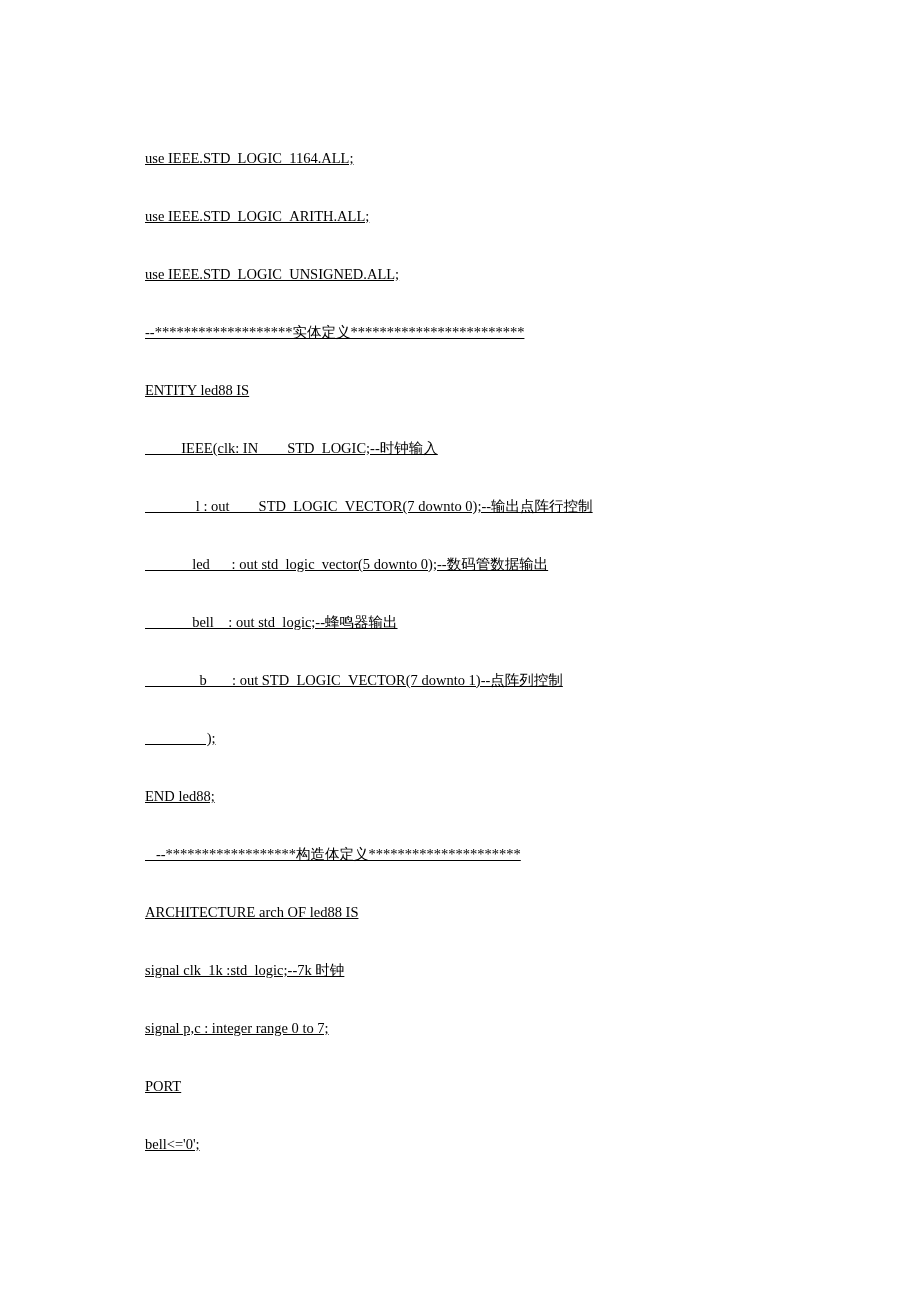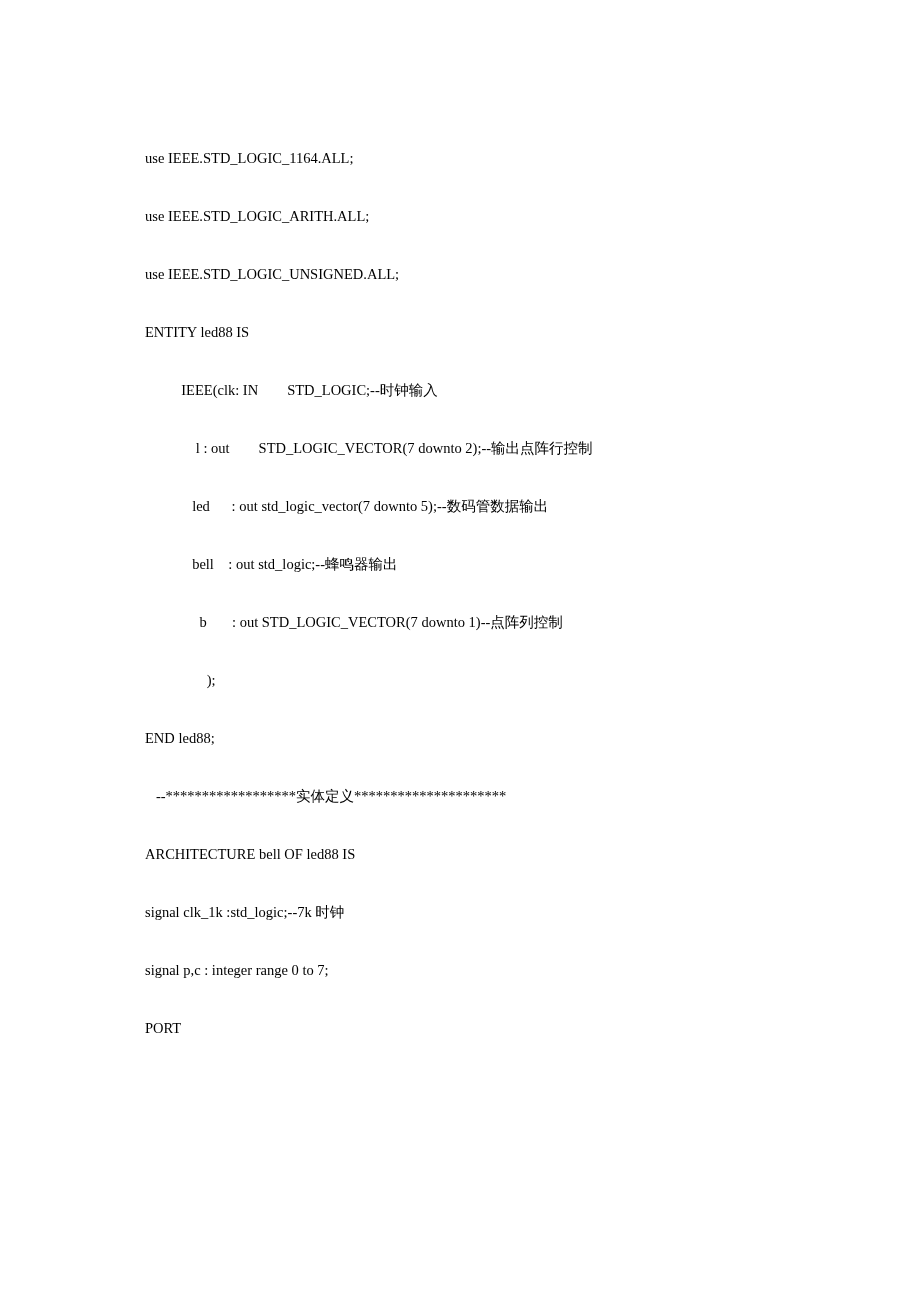--- a/index.html
+++ b/index.html
@@ -13,42 +13,45 @@
   }
   .page {
     width: 920px;
     min-height: 1302px;
     box-sizing: border-box;
     padding: 115px 145px 120px 145px;
     white-space: pre;
   }
   .code-line {
     display: block;
+    text-decoration: underline;
   }
 </style>
 </head>
 <body>
 
 <div class="page">
 <span class="code-line">use IEEE.STD_LOGIC_1164.ALL;</span>
 <span class="code-line">use IEEE.STD_LOGIC_ARITH.ALL;</span>
 <span class="code-line">use IEEE.STD_LOGIC_UNSIGNED.ALL;</span>
+<span class="code-line">--*******************实体定义************************</span>
 <span class="code-line">ENTITY led88 IS</span>
 <span class="code-line">          IEEE(clk: IN        STD_LOGIC;--时钟输入</span>
-<span class="code-line">              l : out        STD_LOGIC_VECTOR(7 downto 2);--输出点阵行控制</span>
-<span class="code-line">             led      : out std_logic_vector(7 downto 5);--数码管数据输出</span>
+<span class="code-line">              l : out        STD_LOGIC_VECTOR(7 downto 0);--输出点阵行控制</span>
+<span class="code-line">             led      : out std_logic_vector(5 downto 0);--数码管数据输出</span>
 <span class="code-line">             bell    : out std_logic;--蜂鸣器输出</span>
 <span class="code-line">               b       : out STD_LOGIC_VECTOR(7 downto 1)--点阵列控制</span>
 <span class="code-line">                 );</span>
 <span class="code-line">END led88;</span>
-<span class="code-line">   --******************实体定义*********************</span>
-<span class="code-line">ARCHITECTURE bell OF led88 IS</span>
+<span class="code-line">   --******************构造体定义*********************</span>
+<span class="code-line">ARCHITECTURE arch OF led88 IS</span>
 <span class="code-line">signal clk_1k :std_logic;--7k 时钟</span>
 <span class="code-line">signal p,c : integer range 0 to 7;</span>
 <span class="code-line">PORT</span>
+<span class="code-line">bell&lt;='0';</span>
 
 
 
 
 
 
 
 
 
 

